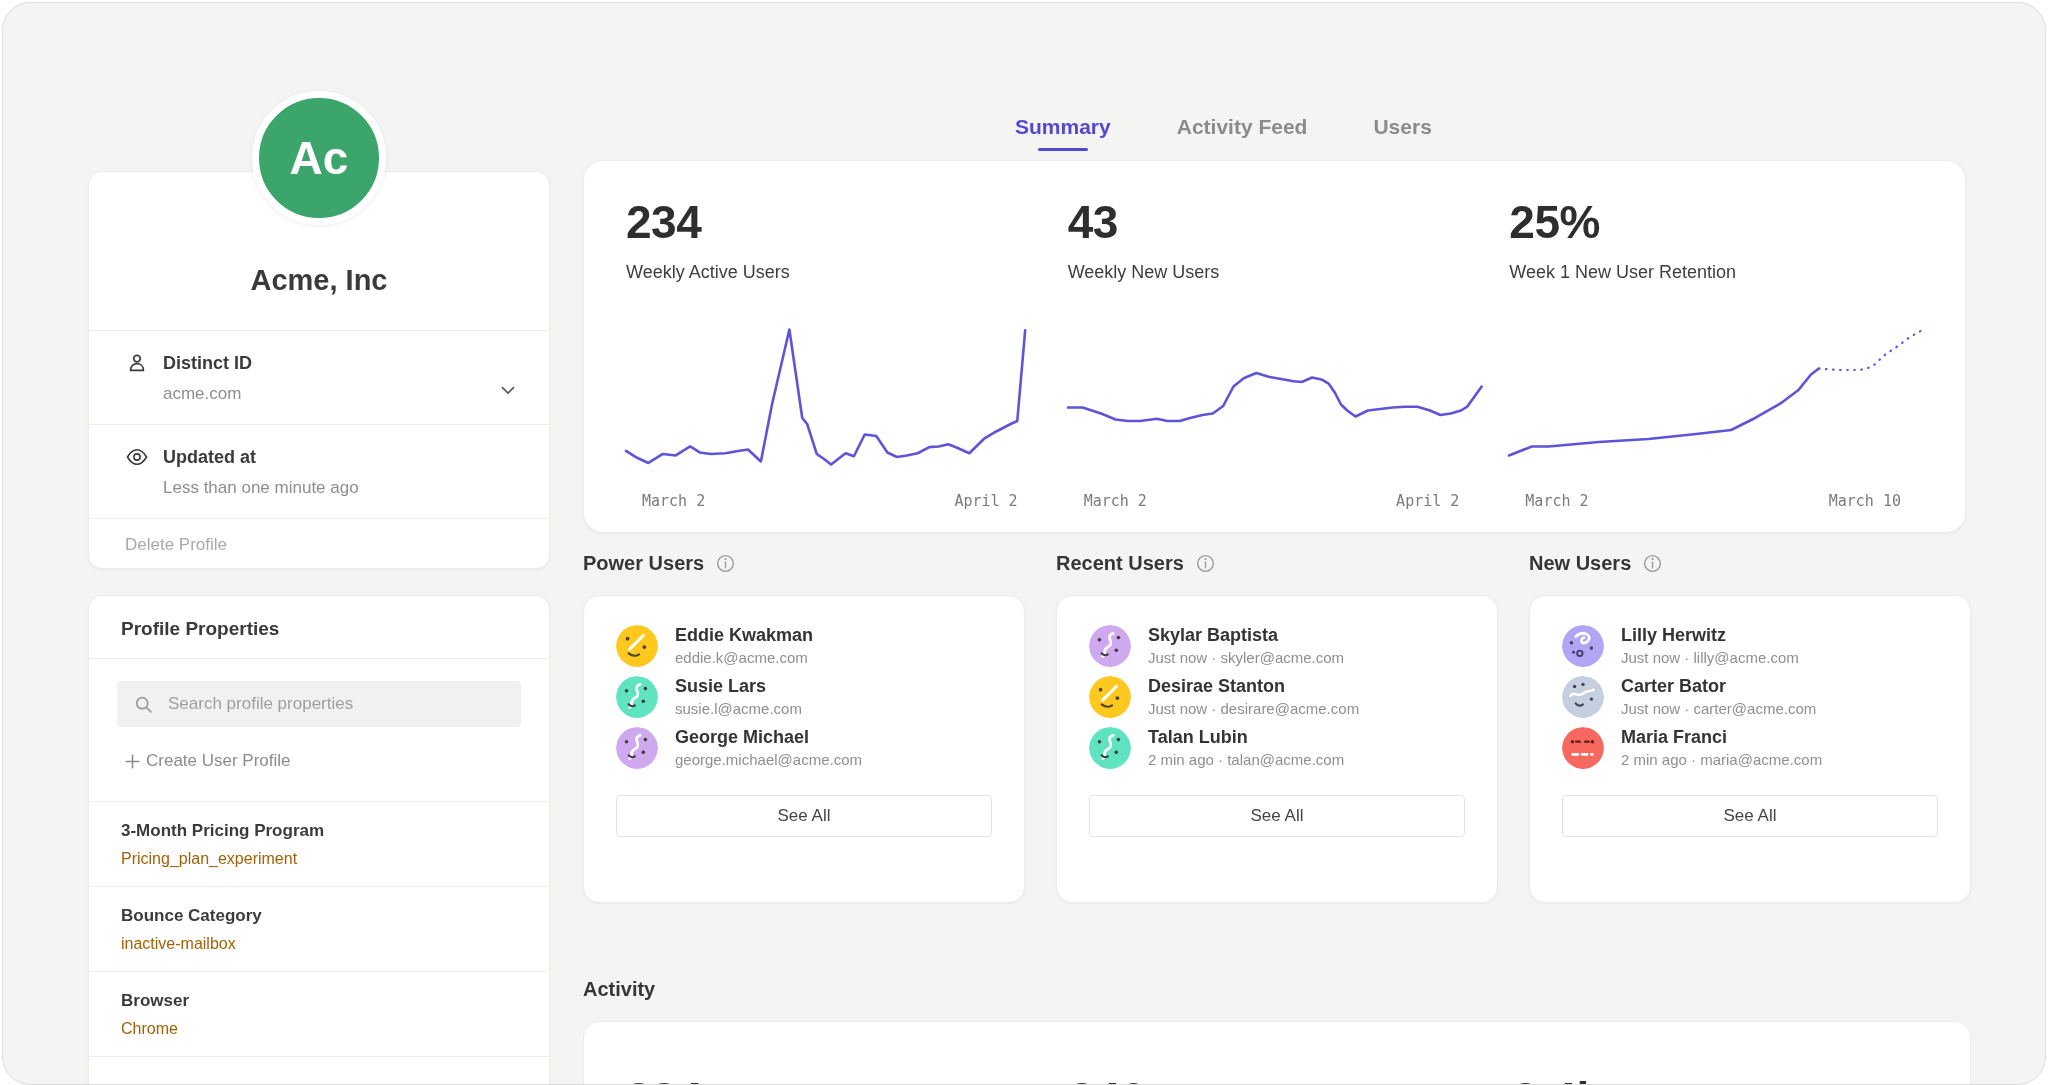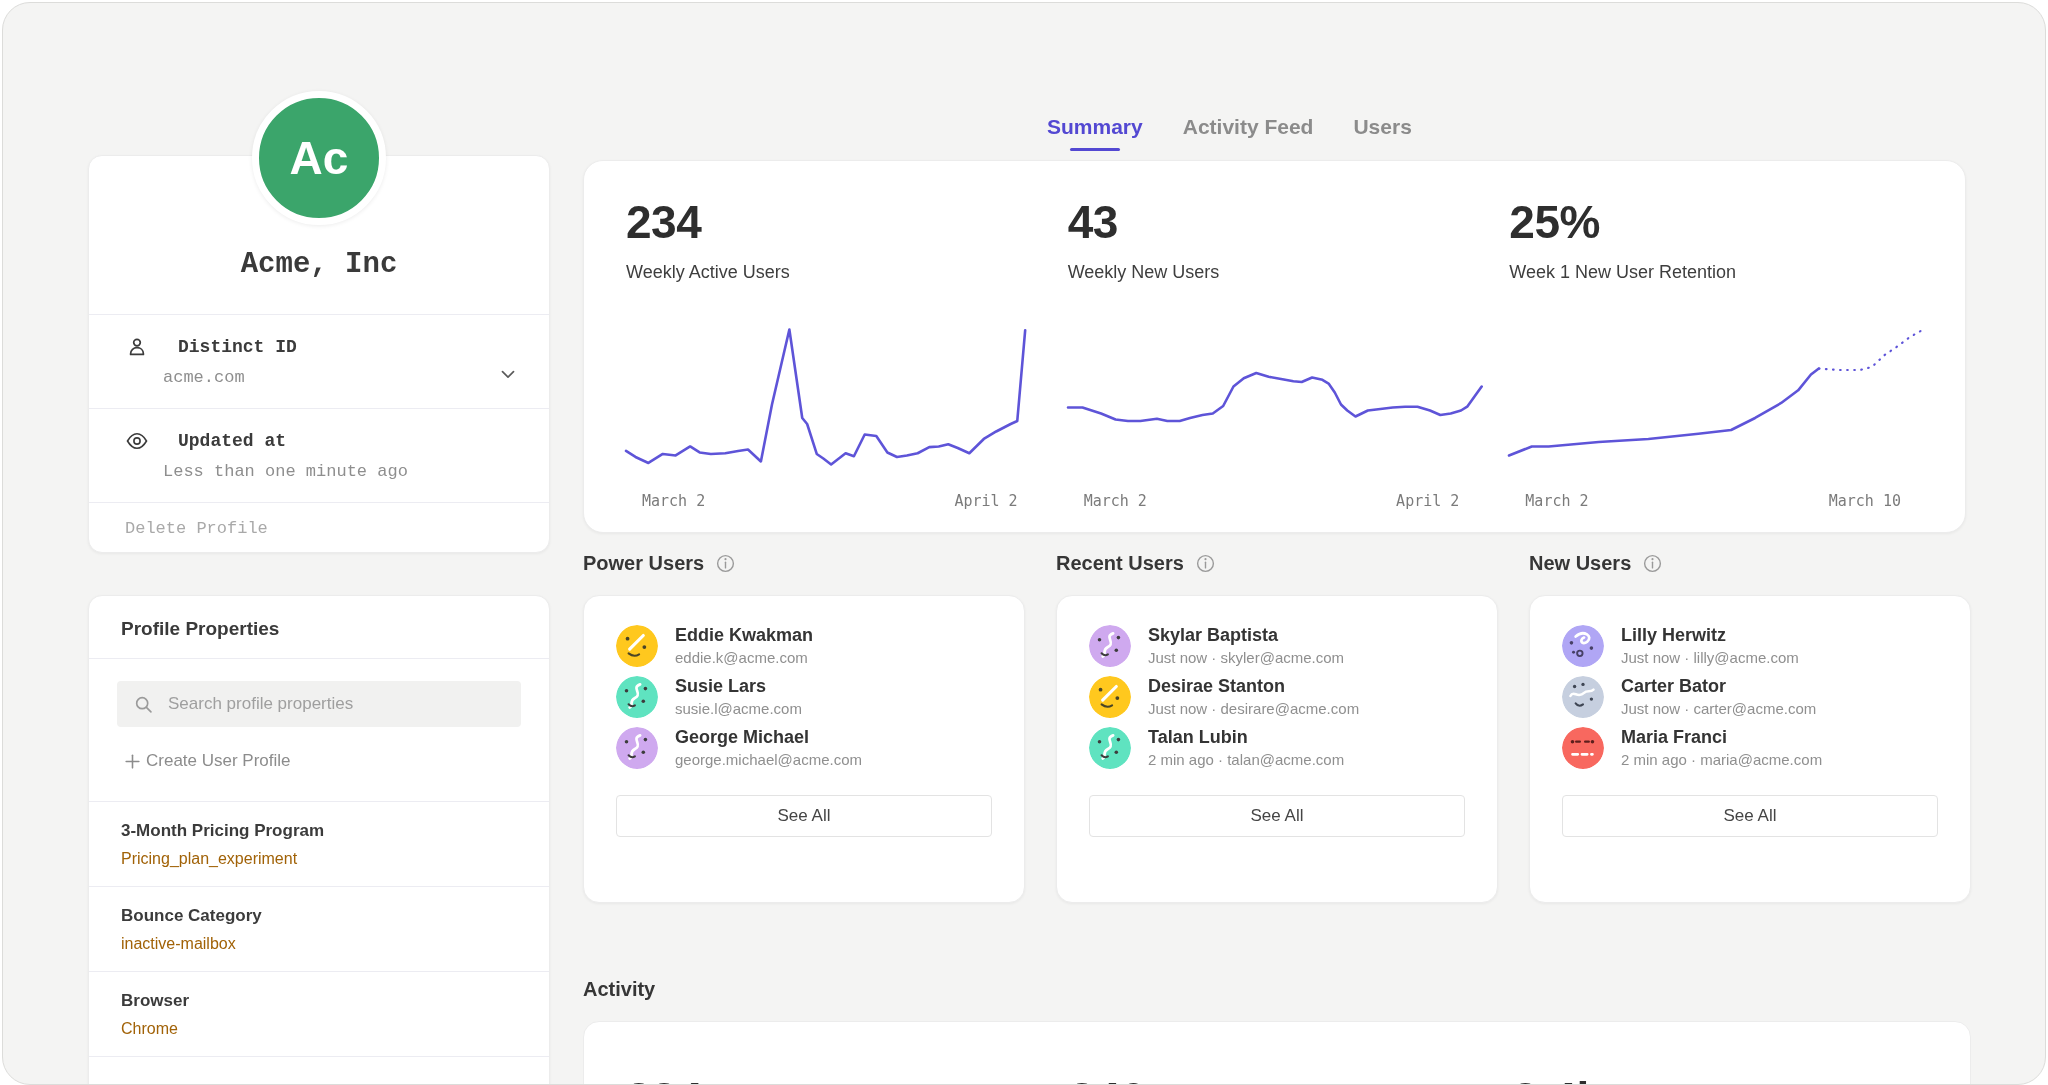--- a/index.html
+++ b/index.html
@@ -7,47 +7,47 @@
   body { font-family:"Liberation Sans", sans-serif; color:#3b3b3b; }
   .screen { position:relative; width:2048px; height:1085px; background:#ffffff; overflow:hidden; }
   .window { position:absolute; left:2px; top:2px; right:2px; bottom:0px; background:#f4f4f3;
             border:1px solid #dcdcda; border-radius:28px; overflow:hidden; }
 
   
   .company-avatar { position:absolute; left:249px; top:88px; width:134px; height:134px; border-radius:50%;
     background:#3BA56B; border:7px solid #ffffff; display:flex; align-items:center; justify-content:center;
     color:#fff; font-size:46px; font-weight:700; z-index:5; box-shadow:0 1px 4px rgba(0,0,0,.08); }
   .card { background:#ffffff; border:1px solid #ececec; border-radius:14px; box-shadow:0 1px 3px rgba(0,0,0,.05); }
-  .profile-card { position:absolute; left:85px; top:152px; width:462px; height:398px;font-family:Liberation Mono, monospace; }
+  .profile-card { position:absolute; left:85px; top:168px; width:462px; height:398px; }
   .company-name { height:158px; display:flex; align-items:center; justify-content:center;
     font-size:29px; font-weight:700; color:#3a3a3a; padding-top:58px; }
   .divider { height:1px; background:#ececf2; }
   .field-row { position:relative; padding:20px 36px 18px 36px; height:94px; }
-  .field-head { display:flex; align-items:center; gap:29px; font-size:18px; font-weight:700; color:#3b3b3b; }
+  .field-head { display:flex; align-items:center; gap:14px; font-size:18px; font-weight:700; color:#3b3b3b; }
   .field-value { margin-left:38px; margin-top:9px; font-size:17px; color:#8e8e8e; }
   .field-chevron { position:absolute; right:30px; top:48px; }
   .delete-row { padding:16px 36px; font-size:17px; color:#a9a9a9; }
   .icon svg { display:block; }
 
   .props-card { position:absolute; left:85px; top:592px; width:462px; height:560px; }
   .props-title { padding:22px 32px 18px 32px; font-size:19px; font-weight:700; color:#3a3a3a; }
   .props-body { padding:22px 28px 8px 28px; }
   .search-box { display:flex; align-items:center; gap:12px; background:#f1f1f0; border-radius:4px;
     height:46px; padding:0 16px; }
   .search-box input { border:none; outline:none; background:transparent; font-size:17px; color:#555;
     font-family:"Liberation Sans",sans-serif; width:100%; }
   .search-box input::placeholder { color:#9f9f9f; }
   .create-row { display:flex; align-items:center; gap:4px; padding:24px 6px 22px 6px;
     font-size:17px; color:#8c8c8c; }
   .prop-row { padding:19px 32px 18px 32px; }
   .prop-name { font-size:17px; font-weight:700; color:#3b3b3b; }
   .prop-value { margin-top:9px; font-size:16px; color:#a16207; }
 
   
-  .tab-bar { position:absolute; left:1044px; top:112px; display:flex; gap:40px; }
+  .tab-bar { position:absolute; left:1012px; top:112px; display:flex; gap:66px; }
   .tab { font-size:21px; font-weight:600; color:#8b8b8b; cursor:default; text-align:center; }
   .tab.active { color:#5348d2; }
   .tab-underline { height:3px; width:50px; margin:9px auto 0 auto; background:#5348d2; border-radius:2px; }
 
   
   .summary-card { position:absolute; left:580px; top:157px; width:1383px; height:373px;
     background:#fff; border:1px solid #ececec; border-radius:20px; box-shadow:0 1px 3px rgba(0,0,0,.05);
     padding:34px 28px 0 28px; display:grid; grid-template-columns:repeat(3,1fr); }
   .sum-col { padding:0 14px; }
   .stat-value { font-size:46px; font-weight:700; color:#2e2e2e; letter-spacing:-0.5px; }

